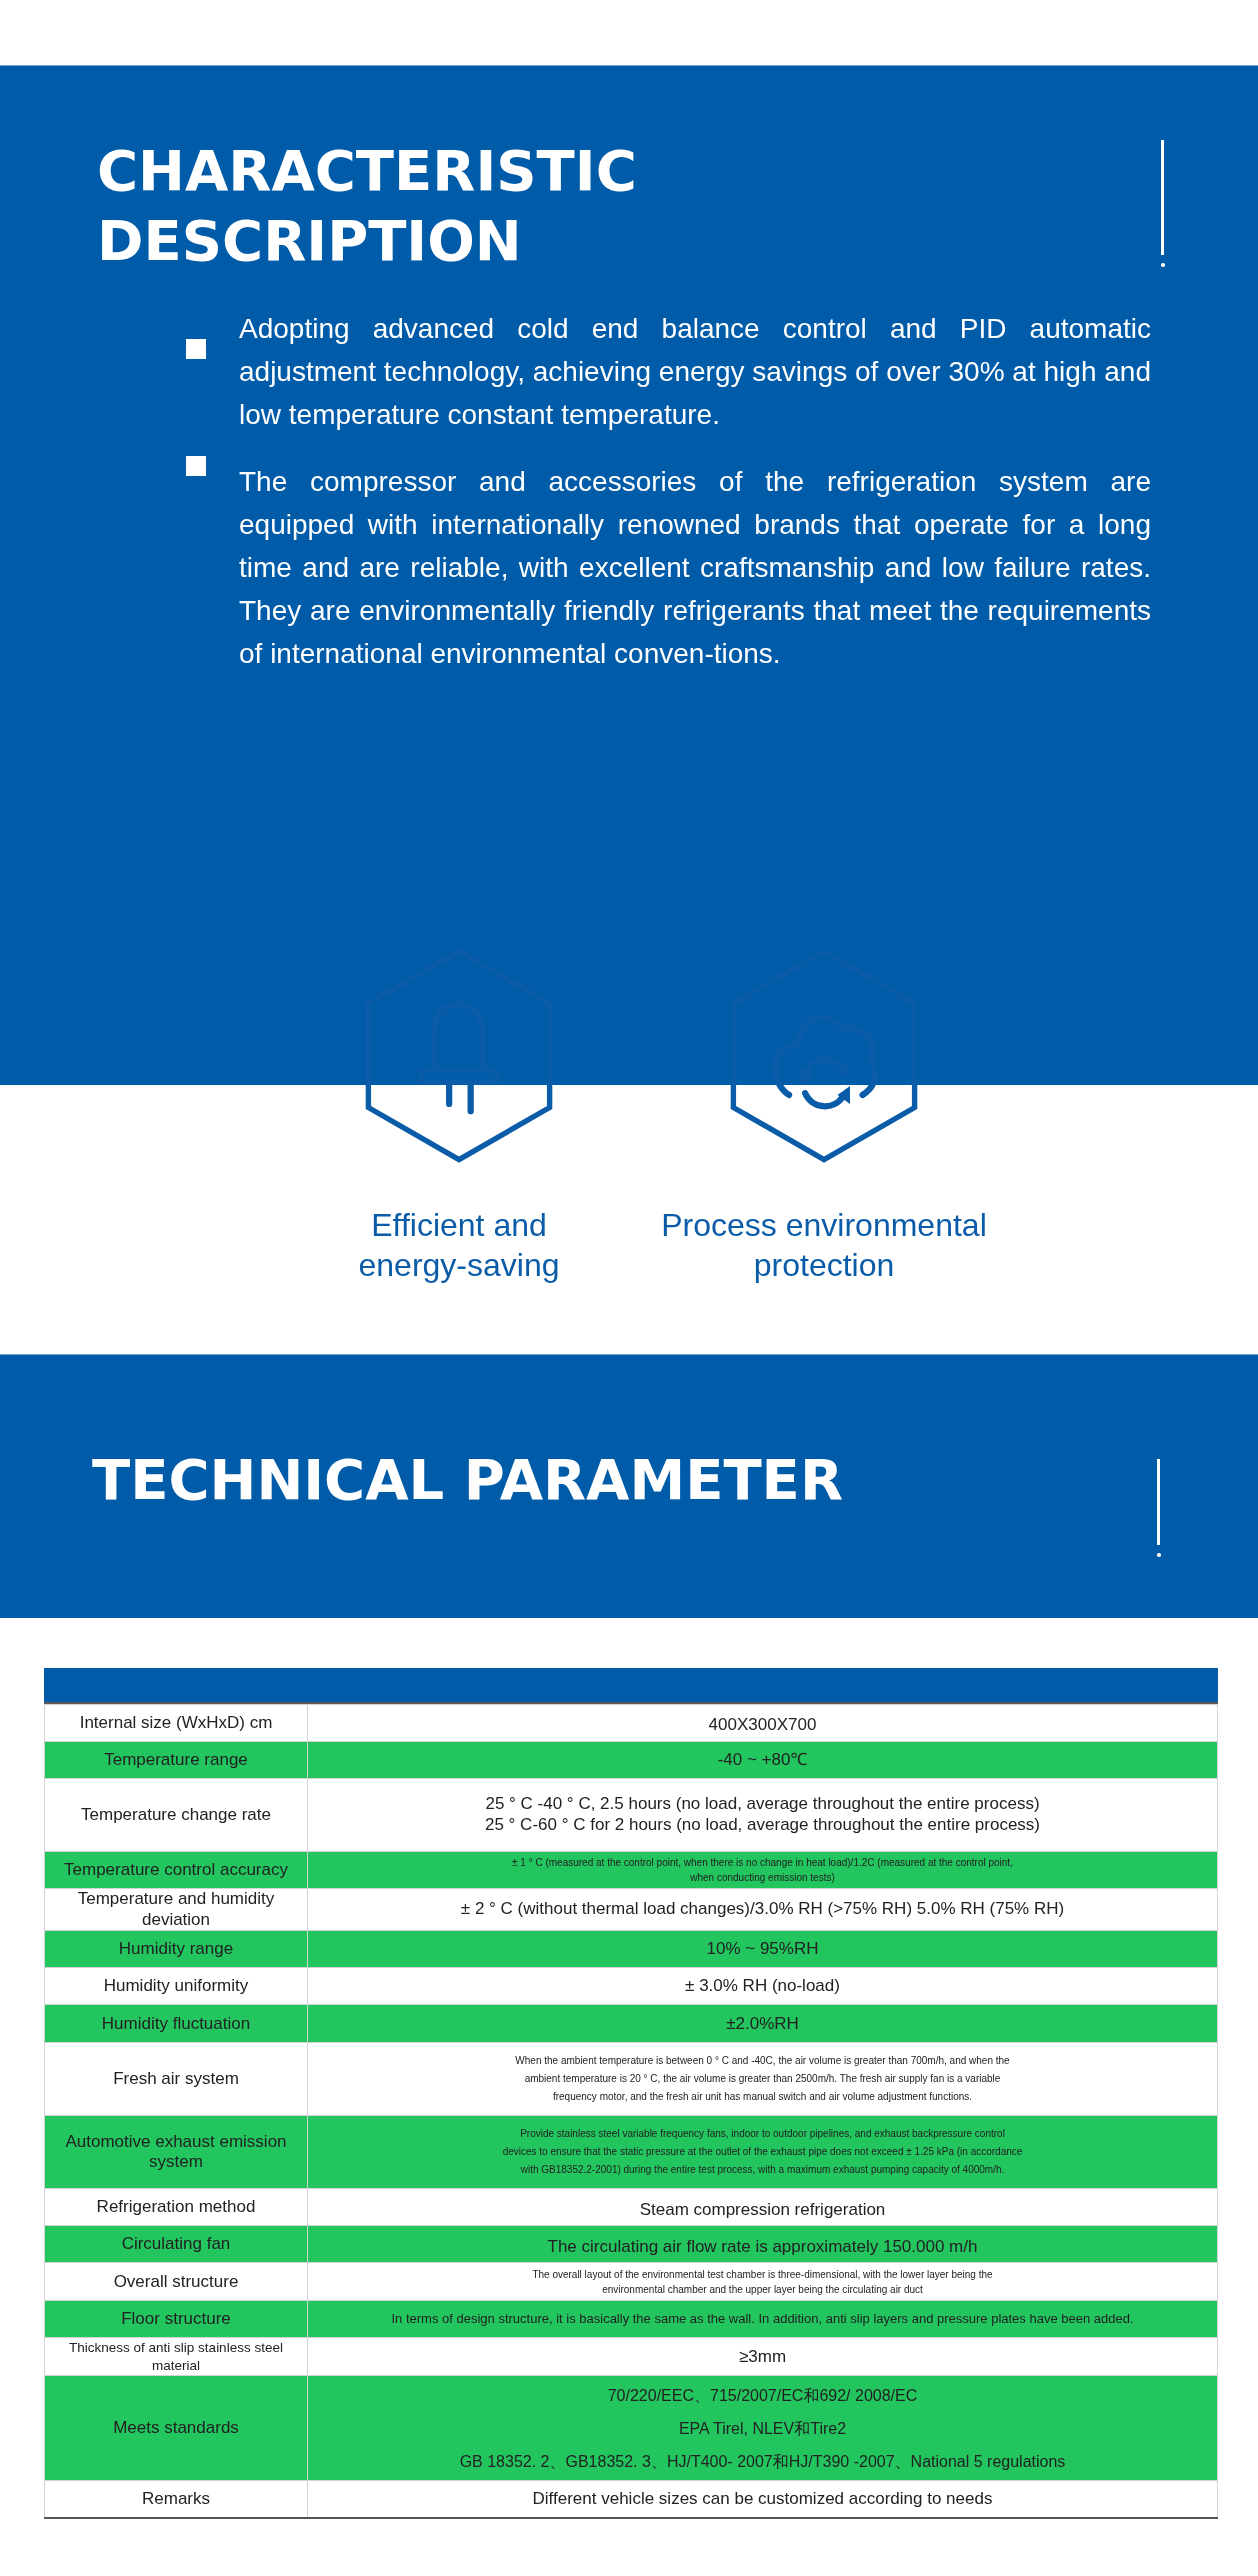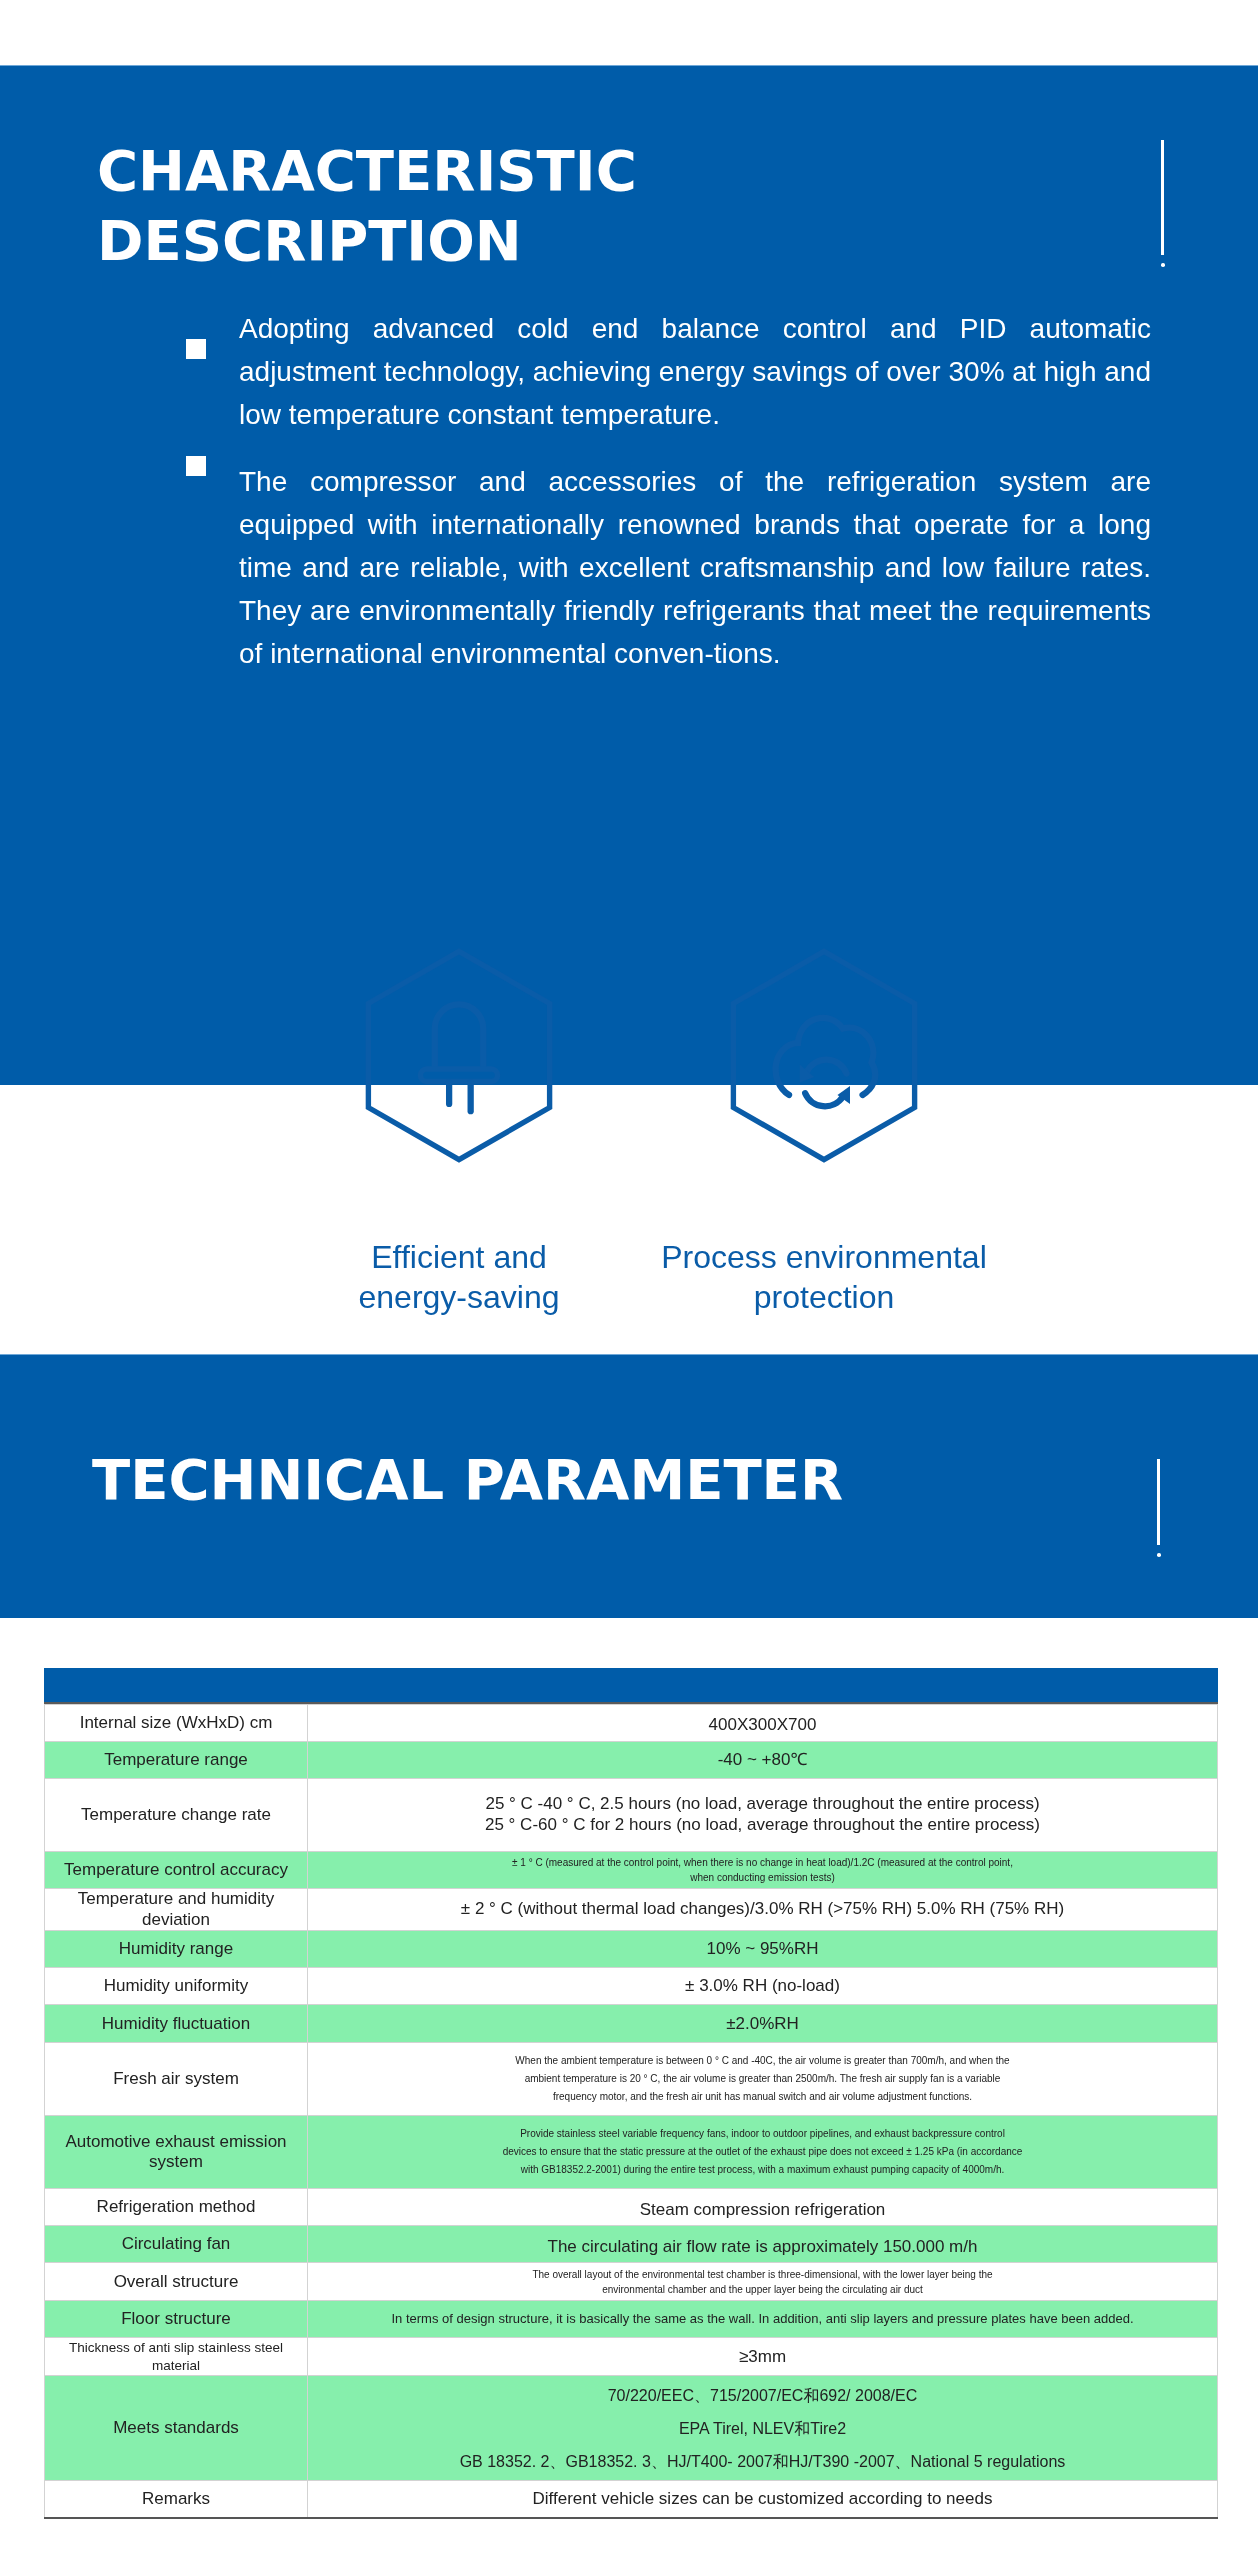--- a/index.html
+++ b/index.html
@@ -43,35 +43,35 @@
   .bullet-item-2 { margin-top: 24px; }
   .bullet-item-2 .bullet-square { top: -3.6px; }
 
   .feature {
     position: absolute; top: 946px; width: 288px; text-align: center;
   }
   .feature-1 { left: 315px; }
   .feature-2 { left: 680px; }
   .hex { width: 192px; height: 219px; display: block; margin: 0 auto; }
   .feature-label {
-    display: block; margin-top: 72px; color: #0A5CA8; font-size: 32px; line-height: 40px;
+    display: block; margin-top: 40px; color: #0A5CA8; font-size: 32px; line-height: 40px;
     font-family: "Liberation Sans", sans-serif;
   }
   .feature-2 .feature-label { width: 378px; margin-left: -45px; }
 
   .table-wrap { position: absolute; left: 44px; top: 1668px; width: 1174px; }
   .table-head { height: 36px; background: #005CA9; border-bottom: 2.7px solid #5a5a5a; }
   table.params { width: 1174px; border-collapse: collapse; table-layout: fixed; }
   table.params td {
     border: 0.9px solid #d3d3d3; text-align: center; vertical-align: middle;
     color: #222222; font-family: "Liberation Sans", sans-serif;
     font-size: 17px; line-height: 20.7px; padding: 0 3.6px;
   }
   table.params td.k { width: 263px; }
-  table.params tr.alt td { background: #86efac; }
+  table.params tr.alt td { background: #22c55e; }
   table.params tr td.small { font-size: 10px; line-height: 18px; }
   table.params tr td.vsmall { font-size: 14.4px; }
   table.params tr.last td { border-bottom: 2.7px solid #555555; }
   .line { display: block; }
   .std-line { display: block; line-height: 33px; font-size: 16px; }
 </style>
 </head>
 <body>
 
 <section class="band band-1">

